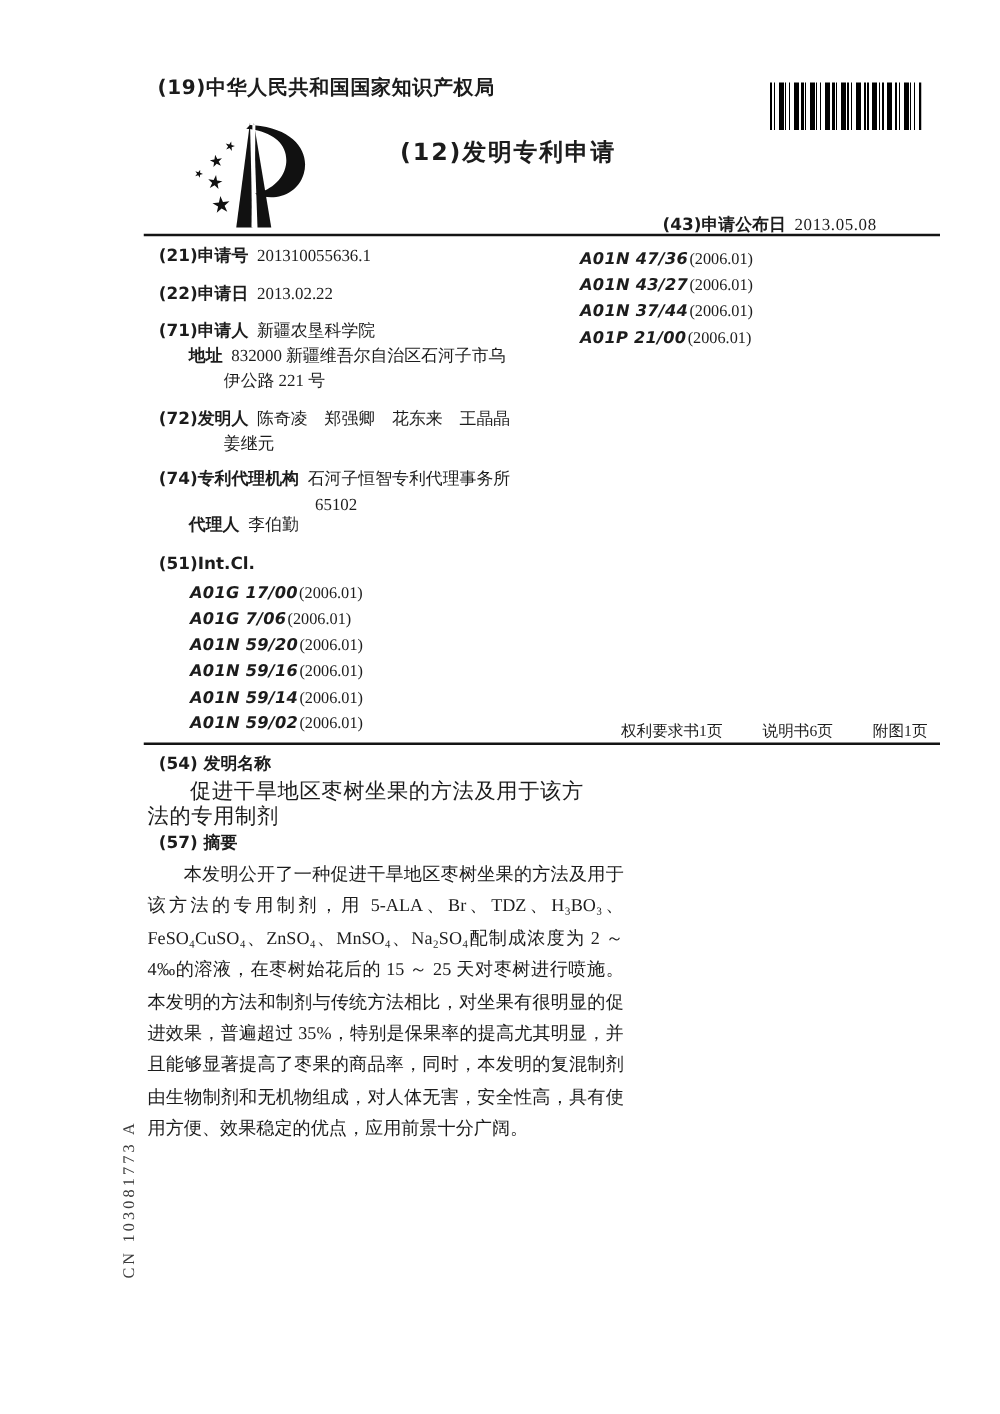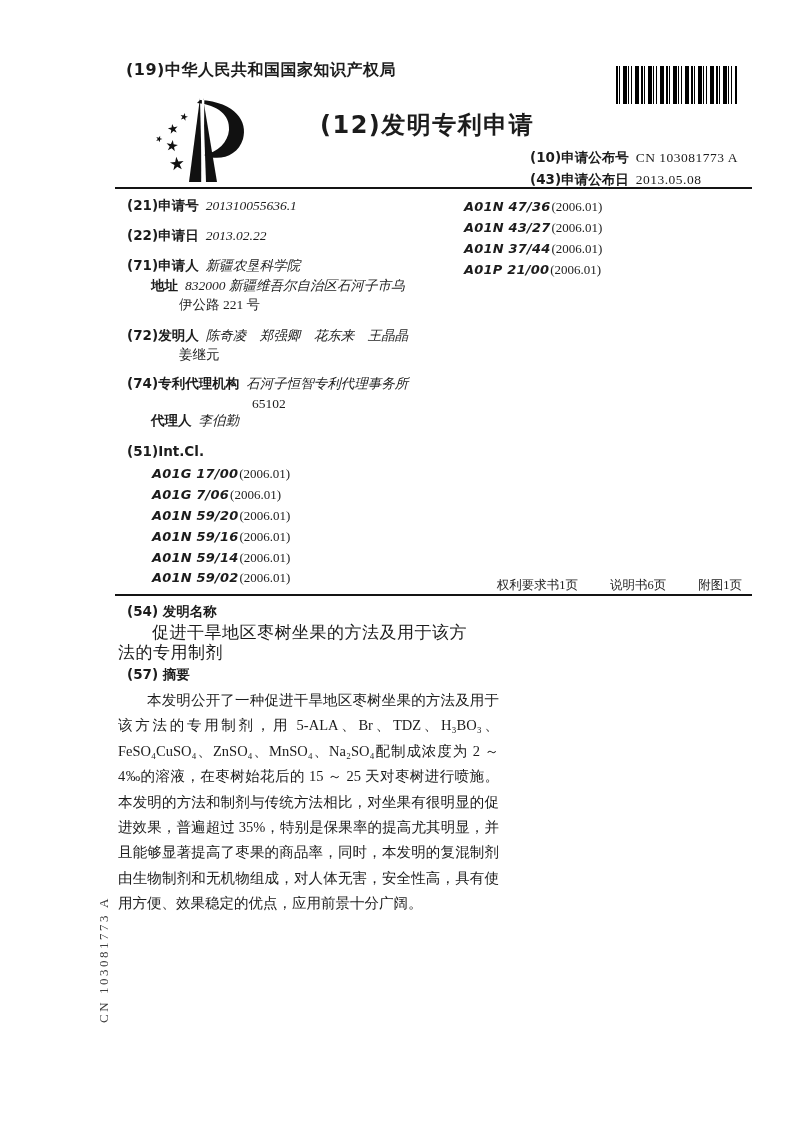--- a/index.html
+++ b/index.html
@@ -8,27 +8,27 @@
     background:#ffffff; overflow:hidden;
     font-family:"Liberation Serif","DejaVu Serif",serif;
     color:#1c1c1c;
   }
   .abs { position:absolute; }
   .lbl {
     font-family:"DejaVu Sans","Liberation Sans",sans-serif;
     font-weight:700;
   }
   .row { position:absolute; font-size:13.5px; white-space:nowrap; line-height:1.2; }
-  .row .val { margin-left:7px;font-style:italic; }
+  .row .val { margin-left:7px; }
   .office {
     left:96px; top:60px; font-size:16px; letter-spacing:0.5px;
     font-family:"DejaVu Sans","Liberation Sans",sans-serif; font-weight:700;
   }
   .kind-title {
-    left:290px; top:109px; font-size:24px; font-weight:700; letter-spacing:1.5px;
+    left:290px; top:109px; font-size:19px; font-weight:700; letter-spacing:1.5px;
     font-family:"DejaVu Sans","Liberation Sans",sans-serif;
   }
   .pubrow { font-size:13.5px; white-space:nowrap; }
   .pubrow .val { margin-left:7px; letter-spacing:0.5px; }
   .rule { position:absolute; background:#141414; height:2px; }
   .ipc-item { position:absolute; font-size:13px; white-space:nowrap; }
   .ipc-code {
     font-family:"DejaVu Sans","Liberation Sans",sans-serif;
     font-style:italic; font-weight:700; letter-spacing:0.2px;
   }
@@ -83,23 +83,20 @@
     <use href="#star" xlink:href="#star" transform="translate(33,39) scale(0.52) rotate(-10)"></use>
     <use href="#star" xlink:href="#star" transform="translate(19,49) scale(0.34) rotate(20)"></use>
     <use href="#star" xlink:href="#star" transform="translate(32,56) scale(0.60) rotate(8)"></use>
     <use href="#star" xlink:href="#star" transform="translate(37,74) scale(0.72) rotate(-6)"></use>
   </svg>
 
   <div class="abs barcode"></div>
 
   <div class="abs kind-title">(12)发明专利申请</div>
 
-  <div class="abs pubrow" style="left:500px; top:149px;">
-    <span class="lbl">(10)申请公布号</span><span class="val">CN 103081773 A</span>
-  </div>
   <div class="abs pubrow" style="left:500px; top:171px;">
     <span class="lbl">(43)申请公布日</span><span class="val">2013.05.08</span>
   </div>
 
   <div class="rule" style="left:85px; top:187px; width:637px;"></div>
 
   <div class="row" style="left:97px; top:197px;">
     <span class="lbl">(21)申请号</span><span class="val">201310055636.1</span>
   </div>
   <div class="row" style="left:97px; top:227px;">

